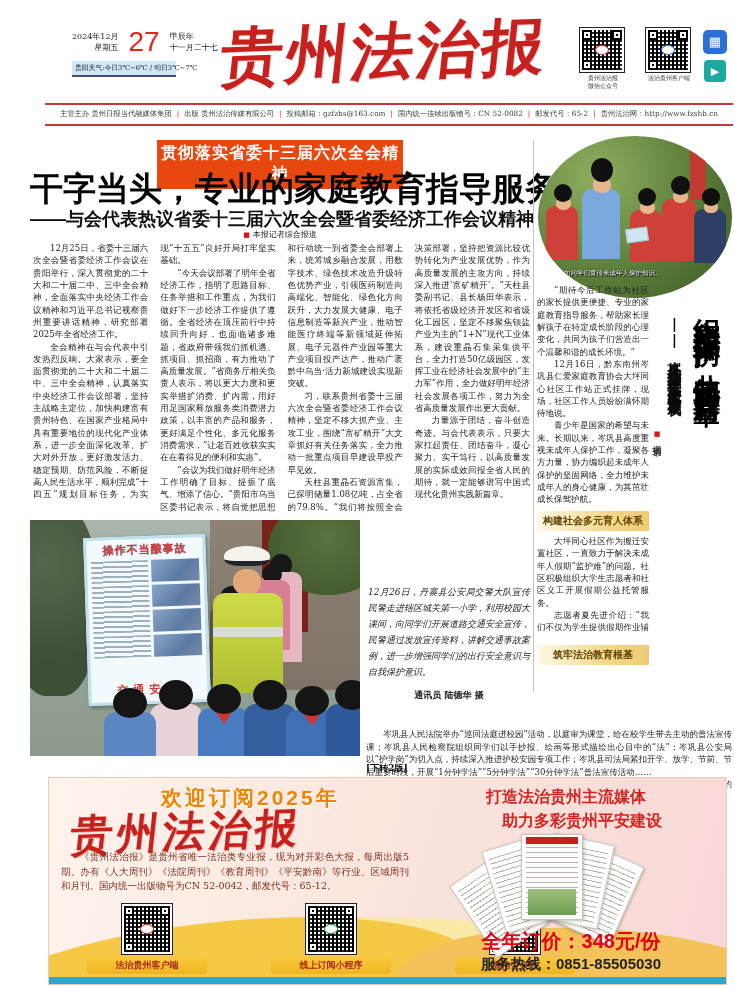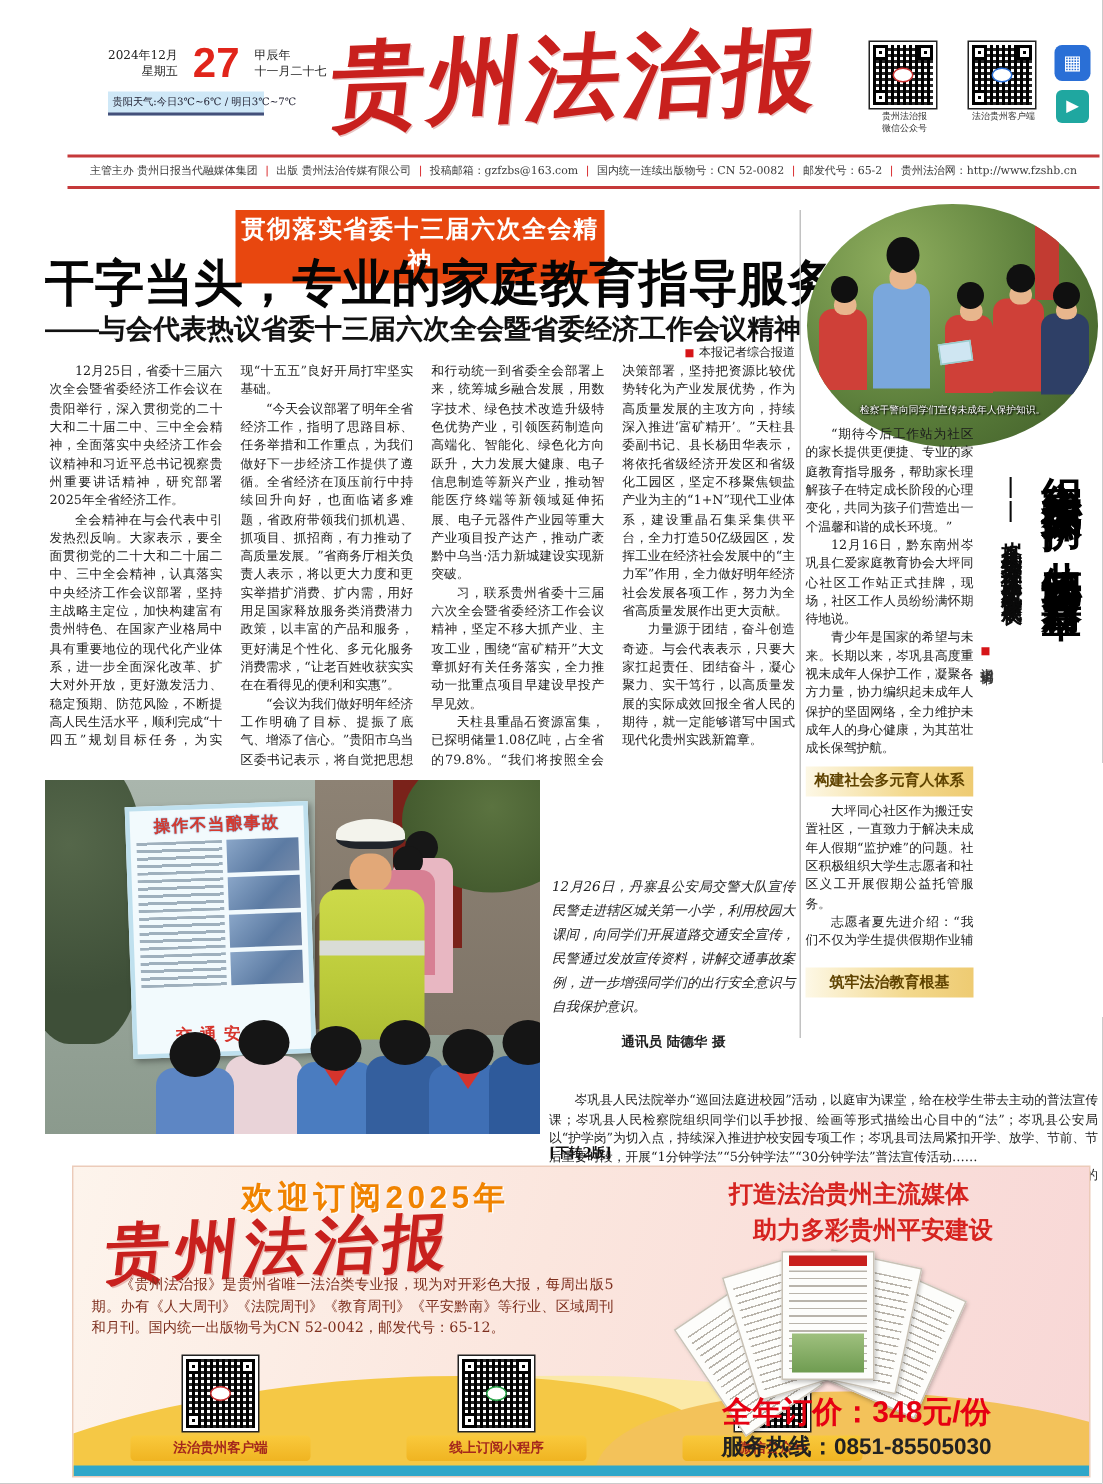--- a/index.html
+++ b/index.html
@@ -6,21 +6,21 @@
   body { background: #777; font-family: "DejaVu Serif", serif; }
   #page { position: relative; width: 735px; height: 989px; margin: 0 auto;
           background: #fff; overflow: hidden; }
   .abs { position: absolute; }
 
   
   .date-block { left: 72px; top: 27px; width: 104px; }
   .date-row { display: flex; align-items: center; gap: 5px; }
   .date-left { font-size: 8px; text-align: right; line-height: 1.4; color: #222; white-space: nowrap; }
   .date-sep { width: 1px; height: 30px; background: #999; }
-  .date-day { font-size: 28px; font-weight: bold; color: #e1251b; font-family: "Liberation Sans", sans-serif; line-height: 1; }
+  .date-day { font-size: 28px; font-weight: normal; color: #e1251b; font-family: "Liberation Sans", sans-serif; line-height: 1; }
   .date-right { font-size: 8px; line-height: 1.4; color: #222; white-space: nowrap; }
   .weather { margin-top: 4px; background: #cfe8f7; border-bottom: 2px solid #44507a;
              font-size: 6.8px; padding: 2px 3px; white-space: nowrap; color: #223; }
   .issue-lines { margin-top: 6px; text-align: center; font-weight: bold; font-size: 12px; line-height: 1.4; color: #151515; }
   .masthead { left: 198px; top: 6px; width: 372px; height: 92px; text-align: center;
               font-size: 62px; font-weight: bold; color: #c8201d; letter-spacing: 3px;
               transform: skewX(-8deg) rotate(-2deg); font-family: "DejaVu Serif", serif;
               text-shadow: 1px 1px 0 rgba(160,20,15,.25); line-height: 92px; white-space: nowrap; }
   .qr-area { left: 580px; top: 28px; display: flex; gap: 20px; }
   .qr-item { text-align: center; width: 46px; }
@@ -48,21 +48,21 @@
 
   
   .banner { left: 157px; top: 140px; width: 246px; background: #e8470f; color: #fff;
             font-family: "Liberation Sans", sans-serif; font-weight: bold; font-size: 16px;
             text-align: center; padding: 3px 0 4px; letter-spacing: 1px; }
   .headline { left: 30px; top: 167px; width: 500px; text-align: center; font-size: 33px;
               font-weight: 900; font-family: "Liberation Sans", sans-serif; color: #050505;
               letter-spacing: 0; white-space: nowrap; }
   .subhead  { left: 30px; top: 207px; width: 500px; text-align: center; font-size: 18px;
               font-weight: bold; font-family: "Liberation Sans", sans-serif; color: #111; white-space: nowrap; }
-  .lead-byline { left: 30px; top: 229px; width: 500px; text-align: right; font-size: 8px; color: #222; }
+  .lead-byline { left: 30px; top: 229px; width: 500px; text-align: center; font-size: 8px; color: #222; }
   .mark-red { color: #d61518; font-size: 7px; margin-right: 3px; }
   .lead-cols { left: 33px; top: 242px; width: 497px; height: 276px; overflow: hidden;
                column-count: 4; column-gap: 12px; font-size: 8.5px; line-height: 1.45;
                text-align: justify; color: #1c1c1c; }
   .lead-cols p, .rt-col p, .wide-block p { text-indent: 2em; margin: 0; }
 
   
   .photo { left: 30px; top: 520px; width: 330px; height: 236px; overflow: hidden;
            background: linear-gradient(180deg, #aab6ad 0%, #97a499 55%, #8b9a8d 100%); }
   .ph-treeL { position: absolute; left: -18px; top: -14px; width: 85px; height: 190px;
@@ -114,21 +114,21 @@
   
   .ellipse { left: 538px; top: 136px; width: 194px; height: 162px; border-radius: 50%;
              overflow: hidden; background: radial-gradient(circle at 30% 25%, #8fae5e, #5a7d3a 55%, #44622c 90%); }
   .el-sign { position: absolute; right: 26px; top: 12px; width: 16px; height: 52px; background: #c23b32; }
   .el-fig { position: absolute; }
   .el-hair { background: #101010; border-radius: 50%; margin: 0 auto -5px; position: relative; z-index: 2; }
   .el-face { background: #e8b68d; border-radius: 45%; margin: 0 auto -4px; position: relative; z-index: 1; }
   .el-body { border-radius: 9px 9px 0 0; }
   .el-flyer { position: absolute; left: 88px; top: 92px; width: 22px; height: 14px;
               background: #cfe6f2; border: 1px solid #9cc; transform: rotate(-8deg); }
-  .el-caption { position: absolute; left: 0; bottom: 20px; width: 100%; text-align: center;
+  .el-caption { position: absolute; left: 0; bottom: 20px; width: 100%; text-align: left;
                 color: #fff; font-size: 6.5px; text-shadow: 0 0 2px #000, 1px 1px 1px #000; }
   .rt-col { left: 537px; top: 284px; width: 112px; height: 350px; overflow: hidden;
             font-size: 8.5px; line-height: 1.45; text-align: justify; color: #1c1c1c; }
   .gold-header { background: linear-gradient(90deg, #fdf8e6, #f3d98e 60%, #eecb72);
                  color: #5f4300; font-weight: bold; font-size: 10px; text-align: center;
                  padding: 3px 0; margin: 5px 0 4px; font-family: "Liberation Sans", sans-serif; }
   .gold-header2 { left: 537px; top: 640px; width: 112px; }
   .wide-block { left: 366px; top: 728px; width: 366px; height: 62px; overflow: hidden;
                 font-size: 8.5px; line-height: 1.48; text-align: justify; color: #1c1c1c; }
   .continued { left: 366px; top: 762px; width: 366px; font-size: 9px;

